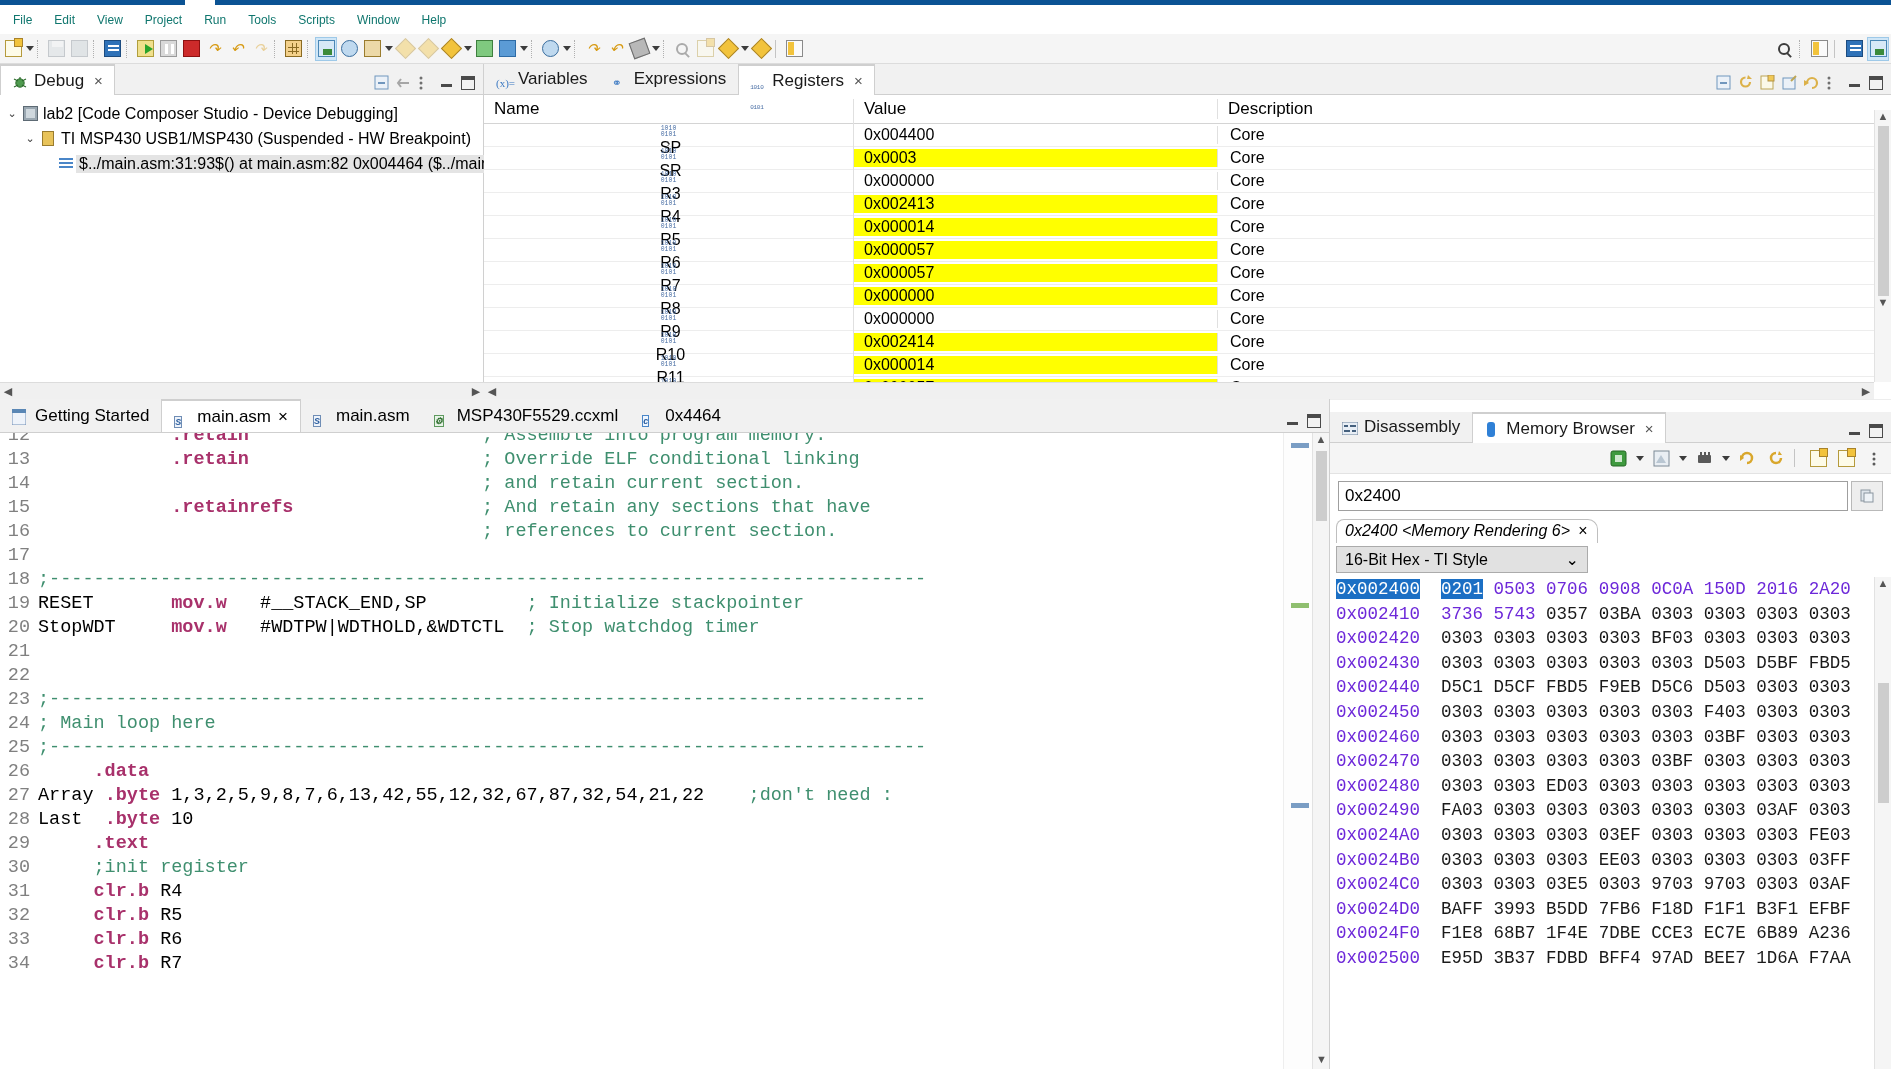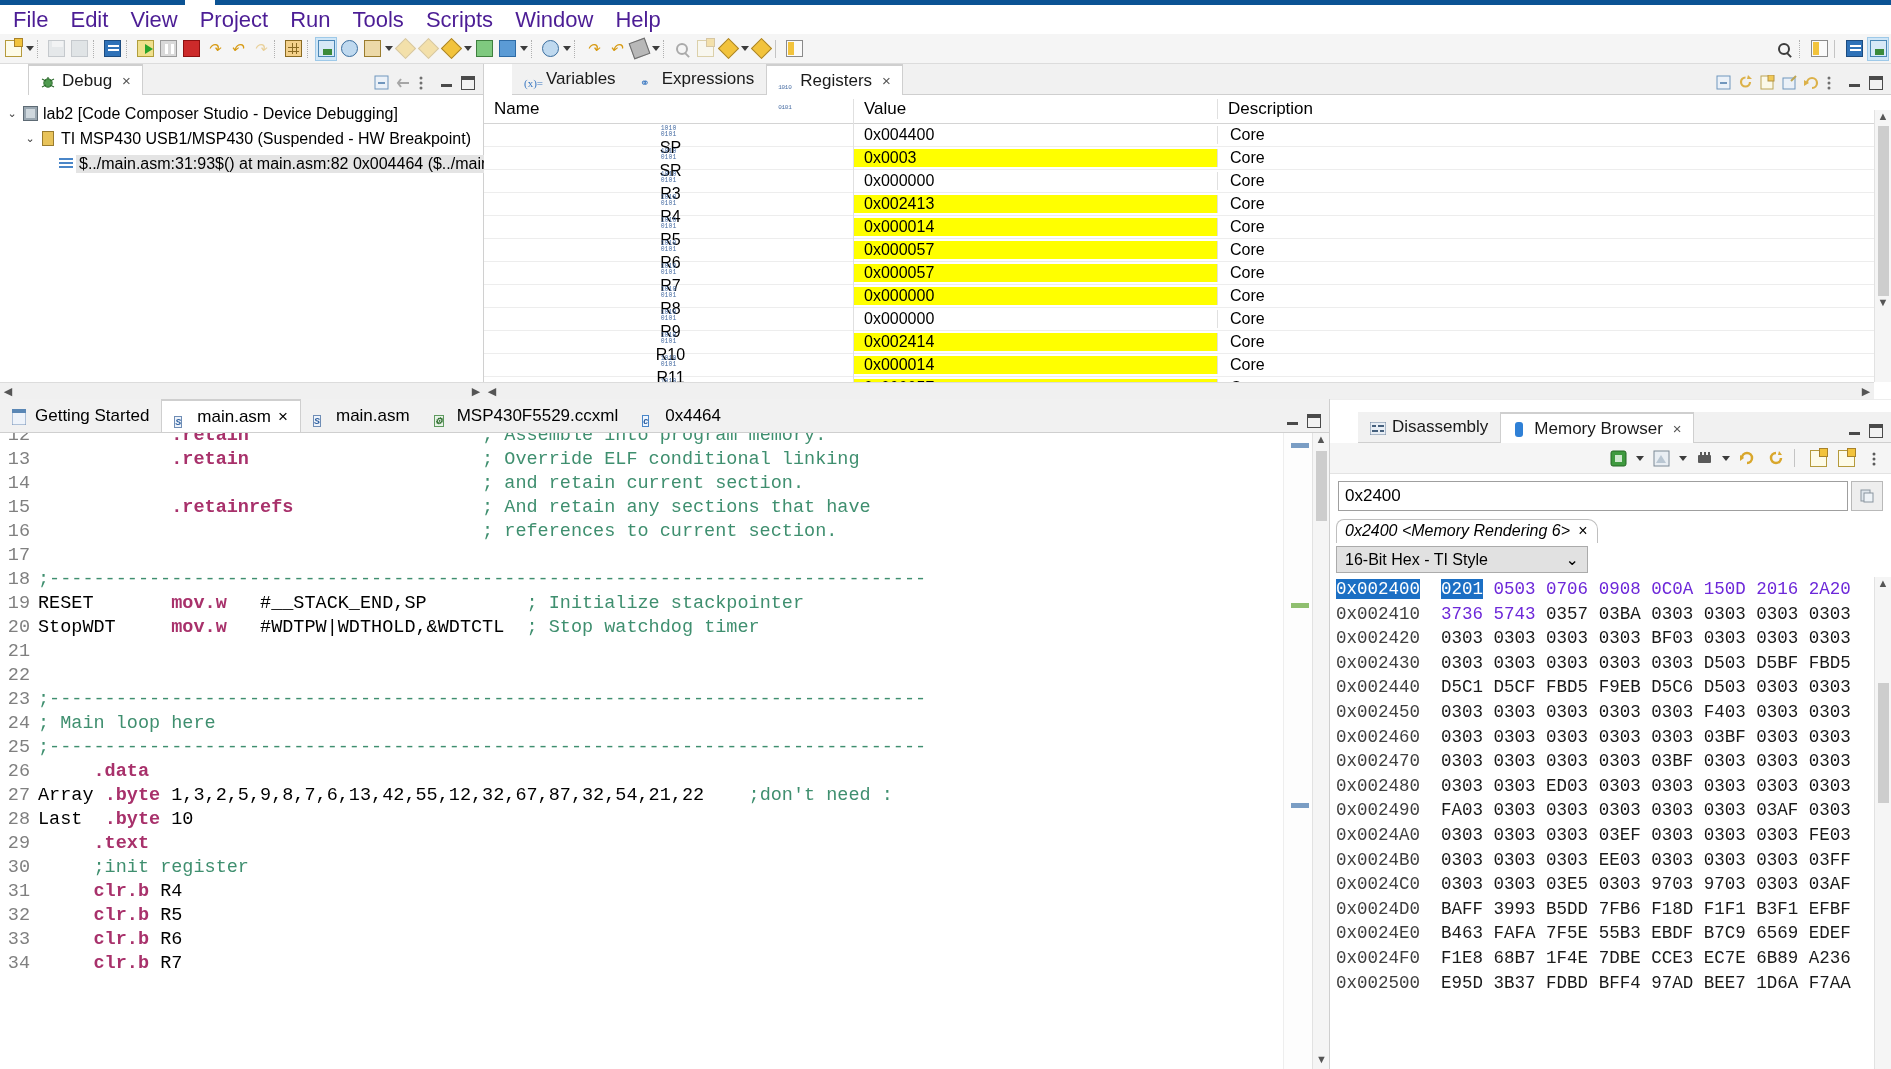--- a/index.html
+++ b/index.html
@@ -25,21 +25,21 @@
   }
 
   
   .menubar {
     position: absolute; left: 0; top: 5px; width: 1891px; height: 29px;
     background: #ffffff;
     display: flex; align-items: center;
     padding-left: 2px;
   }
   .menubar .mi {
-    padding: 2px 11px; font-size: 22px; color: #4c1d95; cursor: default;
+    padding: 2px 11px; font-size: 12px; color: #0f766e; cursor: default;
     white-space: nowrap;
   }
 
   
   .toolbar {
     position: absolute; left: 0; top: 34px; width: 1891px; height: 30px;
     background: #f5f5f5;
     border-bottom: 1px solid #dcdcdc;
     display: flex; align-items: center; gap: 1px; padding-left: 2px;
   }
@@ -91,21 +91,21 @@
   .ic.search { border:2px solid #3c3c3c; border-radius:50%; width:12px;height:12px;}
   .ic.search::after{content:"";position:absolute;right:-4px;bottom:-3px;width:6px;height:2px;background:#3c3c3c;transform:rotate(45deg);}
   .ic.persp { background:#fafafa;border:1px solid #8a8a8a;}
   .ic.persp::after{content:"";position:absolute;left:1px;top:1px;width:6px;height:13px;background:#f2c33c;}
   .ic.ghost { opacity:.40; }
 
   
   .panel { position: absolute; background:#fff; }
   .tabstrip {
     height: 31px; display:flex; align-items:flex-end;
-    background:#f1f1f1; border-bottom:1px solid #cfcfcf;margin-left:28px;
+    background:#f1f1f1; border-bottom:1px solid #cfcfcf;
   }
   .vtab {
     display:flex; align-items:center; gap:6px;
     height:31px; padding: 0 11px;
     font-size:17px; color:#1a1a1a; white-space:nowrap;
     border:1px solid transparent; border-bottom:none;
   }
   .vtab.active {
     background:#ffffff; border-color:#cfcfcf; border-top:2px solid #cfcfcf;
     position:relative; top:1px;
@@ -221,21 +221,21 @@
     border-radius:8px 10px 0 0; background:#fff;font-style:italic;
   }
   .mem-fmt-wrap { padding:3px 8px 4px 6px;text-align:right; }
   .mem-fmt {
     width:252px; height:27px; background:#e1e1e1; border:1px solid #ababab;
     font-size:16px; display:flex; align-items:center; padding:0 8px;
     justify-content:space-between;
   }
   .mem-grid { position:relative; background:#fff; padding-left:6px; }
   .mrow { font-family:"Liberation Mono", monospace; font-size:17.5px; line-height:24.6px; white-space:pre; }
-  .maddr { color:#404040; }
+  .maddr { color:#6d28d9; }
   .maddr.sel { background:#1b6fc4; color:#fff; }
   .mval { color:#1a1a1a; }
   .mval.red { color:#6d28d9; }
   .mval.selblue { background:#1b6fc4; color:#fff; }
 </style>
 </head>
 <body>
 
 <div id="app">
 
@@ -794,21 +794,20 @@
         <div class="mrow"><span class="maddr">0x002440</span>  <span class="mval">D5C1</span> <span class="mval">D5CF</span> <span class="mval">FBD5</span> <span class="mval">F9EB</span> <span class="mval">D5C6</span> <span class="mval">D503</span> <span class="mval">0303</span> <span class="mval">0303</span></div>
         <div class="mrow"><span class="maddr">0x002450</span>  <span class="mval">0303</span> <span class="mval">0303</span> <span class="mval">0303</span> <span class="mval">0303</span> <span class="mval">0303</span> <span class="mval">F403</span> <span class="mval">0303</span> <span class="mval">0303</span></div>
         <div class="mrow"><span class="maddr">0x002460</span>  <span class="mval">0303</span> <span class="mval">0303</span> <span class="mval">0303</span> <span class="mval">0303</span> <span class="mval">0303</span> <span class="mval">03BF</span> <span class="mval">0303</span> <span class="mval">0303</span></div>
         <div class="mrow"><span class="maddr">0x002470</span>  <span class="mval">0303</span> <span class="mval">0303</span> <span class="mval">0303</span> <span class="mval">0303</span> <span class="mval">03BF</span> <span class="mval">0303</span> <span class="mval">0303</span> <span class="mval">0303</span></div>
         <div class="mrow"><span class="maddr">0x002480</span>  <span class="mval">0303</span> <span class="mval">0303</span> <span class="mval">ED03</span> <span class="mval">0303</span> <span class="mval">0303</span> <span class="mval">0303</span> <span class="mval">0303</span> <span class="mval">0303</span></div>
         <div class="mrow"><span class="maddr">0x002490</span>  <span class="mval">FA03</span> <span class="mval">0303</span> <span class="mval">0303</span> <span class="mval">0303</span> <span class="mval">0303</span> <span class="mval">0303</span> <span class="mval">03AF</span> <span class="mval">0303</span></div>
         <div class="mrow"><span class="maddr">0x0024A0</span>  <span class="mval">0303</span> <span class="mval">0303</span> <span class="mval">0303</span> <span class="mval">03EF</span> <span class="mval">0303</span> <span class="mval">0303</span> <span class="mval">0303</span> <span class="mval">FE03</span></div>
         <div class="mrow"><span class="maddr">0x0024B0</span>  <span class="mval">0303</span> <span class="mval">0303</span> <span class="mval">0303</span> <span class="mval">EE03</span> <span class="mval">0303</span> <span class="mval">0303</span> <span class="mval">0303</span> <span class="mval">03FF</span></div>
         <div class="mrow"><span class="maddr">0x0024C0</span>  <span class="mval">0303</span> <span class="mval">0303</span> <span class="mval">03E5</span> <span class="mval">0303</span> <span class="mval">9703</span> <span class="mval">9703</span> <span class="mval">0303</span> <span class="mval">03AF</span></div>
         <div class="mrow"><span class="maddr">0x0024D0</span>  <span class="mval">BAFF</span> <span class="mval">3993</span> <span class="mval">B5DD</span> <span class="mval">7FB6</span> <span class="mval">F18D</span> <span class="mval">F1F1</span> <span class="mval">B3F1</span> <span class="mval">EFBF</span></div>
-        <div class="mrow"><span class="maddr">0x0024E0</span>  <span class="mval">B463</span> <span class="mval">FAFA</span> <span class="mval">7F5E</span> <span class="mval">55B3</span> <span class="mval">EBDF</span> <span class="mval">B7C9</span> <span class="mval">6569</span> <span class="mval">EDEF</span></div>
         <div class="mrow"><span class="maddr">0x0024F0</span>  <span class="mval">F1E8</span> <span class="mval">68B7</span> <span class="mval">1F4E</span> <span class="mval">7DBE</span> <span class="mval">CCE3</span> <span class="mval">EC7E</span> <span class="mval">6B89</span> <span class="mval">A236</span></div>
         <div class="mrow"><span class="maddr">0x002500</span>  <span class="mval">E95D</span> <span class="mval">3B37</span> <span class="mval">FDBD</span> <span class="mval">BFF4</span> <span class="mval">97AD</span> <span class="mval">BEE7</span> <span class="mval">1D6A</span> <span class="mval">F7AA</span></div>
       </div>
 
     <div class="vscroll" style="right:0;top:165px;height:505px;">
       <div class="up">▲</div>
       <div class="thumb" style="height:120px;margin-top:90px;"></div>
     </div>
   </div>
 

